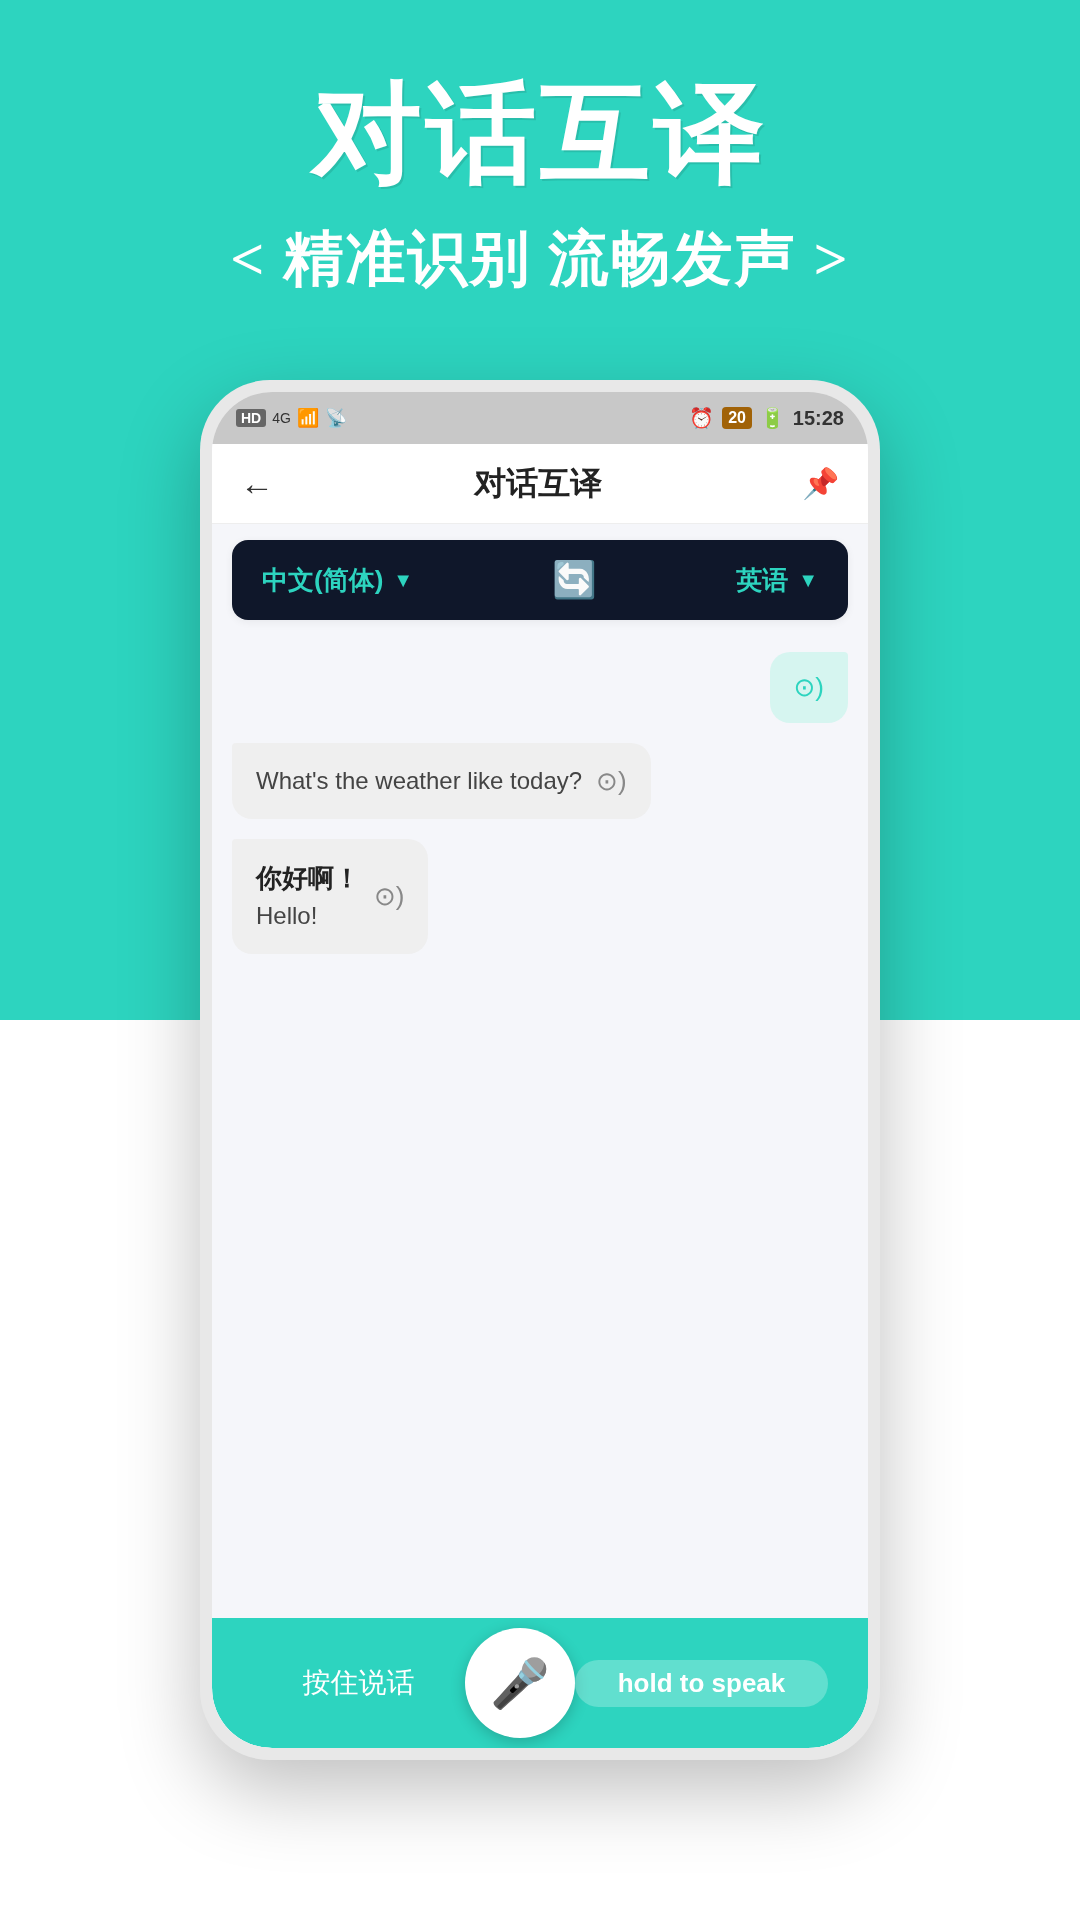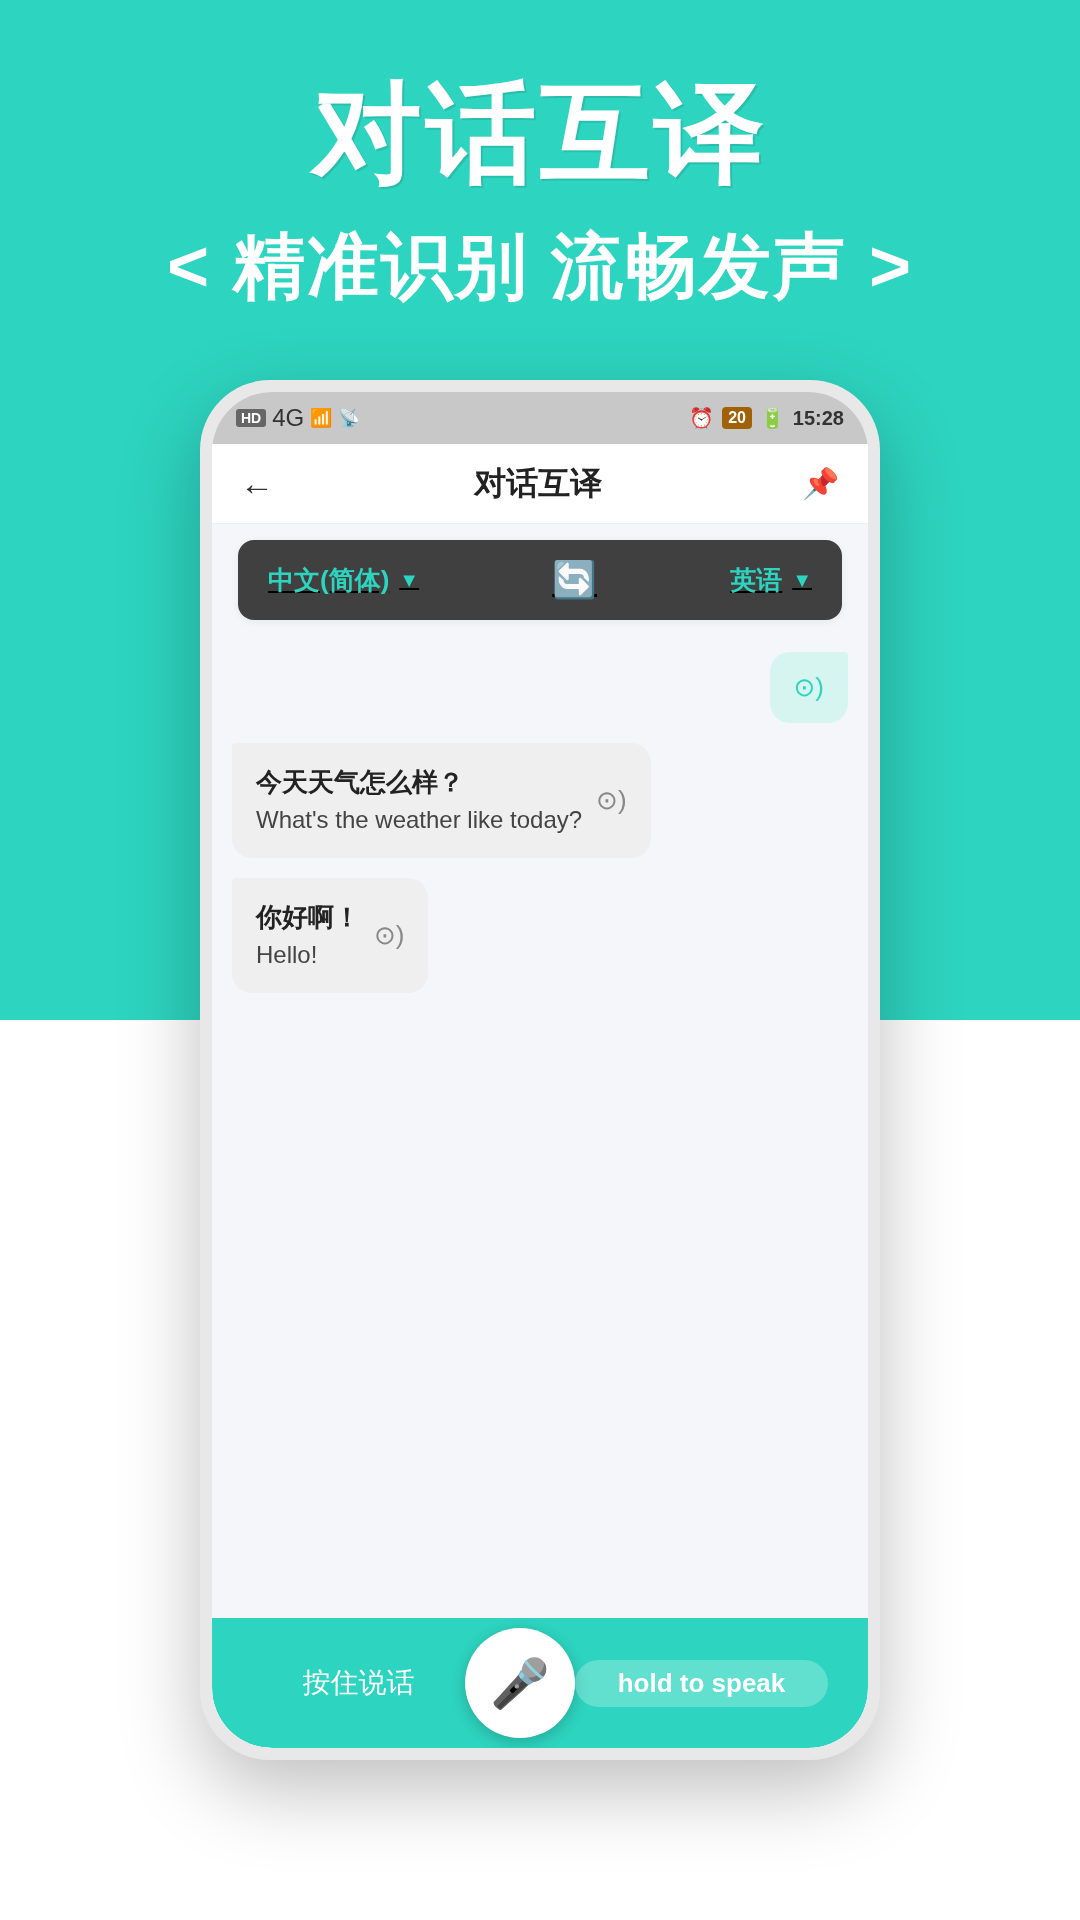--- a/index.html
+++ b/index.html
@@ -25,25 +25,26 @@
 
     .main-title {
       font-size: 110px;
       font-weight: 900;
       color: white;
       letter-spacing: 4px;
       text-shadow: 2px 2px 0px rgba(0,0,0,0.1);
     }
 
     .sub-title {
-      font-size: 72px;
+      font-size: 60px;
       font-weight: 700;
       color: white;
       margin-top: 10px;
       letter-spacing: 2px;
+      font-family: Liberation Serif, serif;
     }
 
     
     .phone-container {
       position: absolute;
       top: 380px;
       left: 50%;
       transform: translateX(-50%);
       width: 680px;
       height: 1380px;
@@ -140,31 +141,30 @@
       color: #222;
     }
 
     .top-bar-icon {
       color: #2DD4BF;
       font-size: 30px;
     }
 
     
     .language-bar {
-      background: #404040;
-      margin: 16px 26px;
+      background: #0f172a;
+      margin: 16px 20px;
       border-radius: 16px;
       height: 80px;
       display: flex;
       align-items: center;
       justify-content: space-between;
       padding: 0 30px;
       box-shadow: 0 2px 8px rgba(0,0,0,0.06);
       flex-shrink: 0;
-      text-decoration: underline;
     }
 
     .lang-left {
       display: flex;
       align-items: center;
       gap: 10px;
       color: #2DD4BF;
       font-size: 26px;
       font-weight: 600;
     }
@@ -388,21 +388,21 @@
   <div class="sub-title">&lt; 精准识别   流畅发声 &gt;</div>
 </div>
 
 <div class="phone-container">
   <div class="phone-outer">
     <div class="phone-inner">
 
       <div class="status-bar">
         <div class="status-left">
           <span style="background:#666;color:white;font-size:14px;padding:1px 5px;border-radius:3px;font-weight:bold;">HD</span>
-          <span style="font-size:24px;">4G</span>
+          <span style="font-size:14px;">4G</span>
           <span>📶</span>
           <span>📡</span>
         </div>
         <div class="status-right">
           <span>⏰</span>
           <span class="battery-badge">20</span>
           <span>🔋</span>
           <span>15:28</span>
         </div>
       </div>
@@ -428,21 +428,20 @@
         </div>
 
         <div class="chat-area">
 
           <div class="bubble-right">
             <span class="sound-icon">⊙)</span>
           </div>
 
           <div class="bubble-left">
             <div class="bubble-text">
-              <div class="bubble-text-main">今天天气怎么样？</div>
               <div class="bubble-text-sub">What's the weather like today?</div>
             </div>
             <span class="sound-icon">⊙)</span>
           </div>
 
           <div class="bubble-left">
             <div class="bubble-text">
               <div class="bubble-text-main">你好啊！</div>
               <div class="bubble-text-sub">Hello!</div>
             </div>

